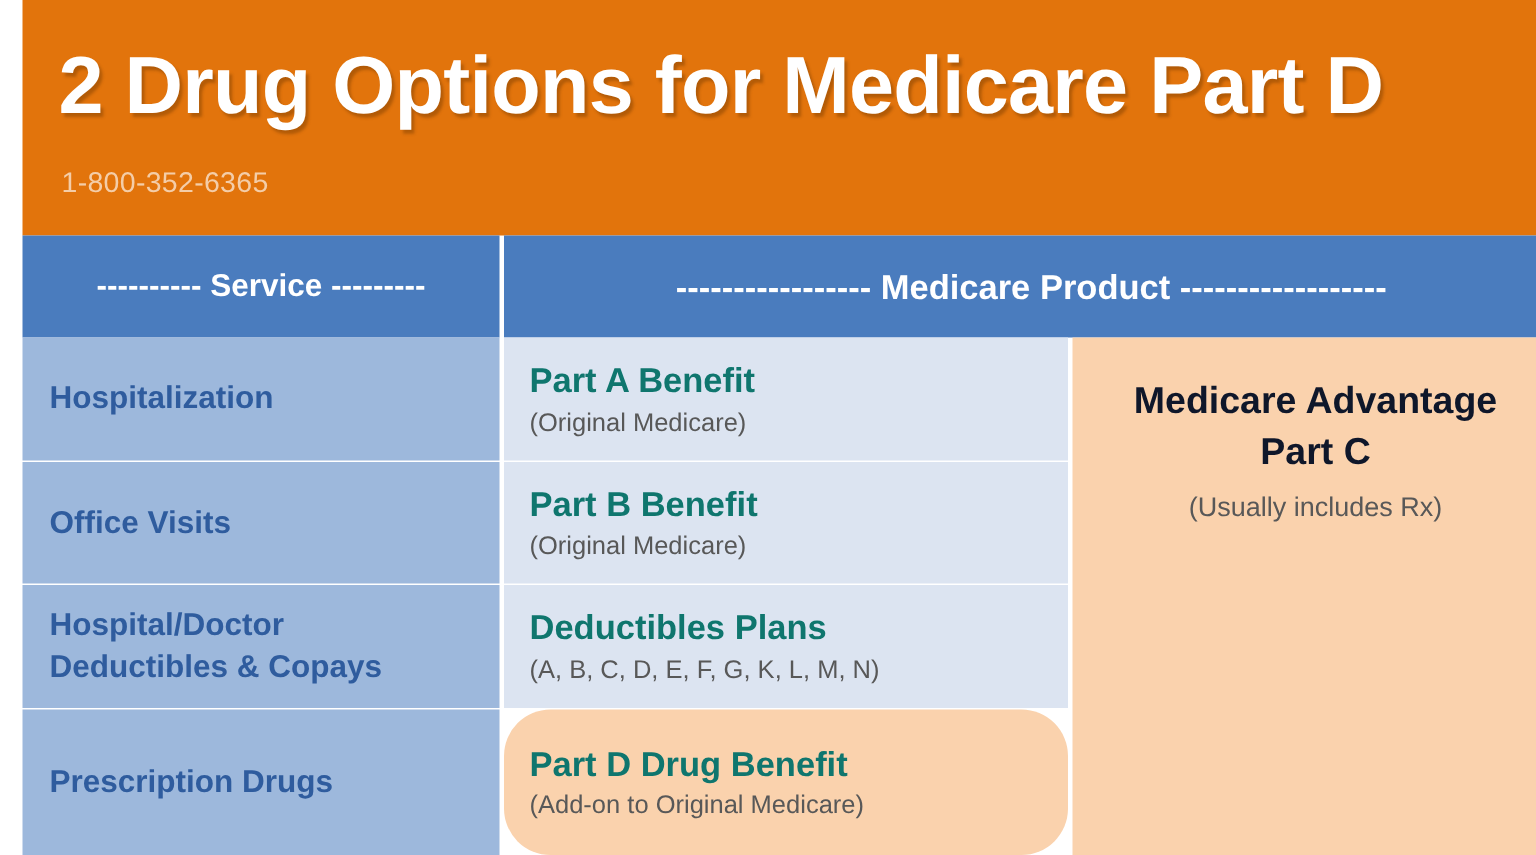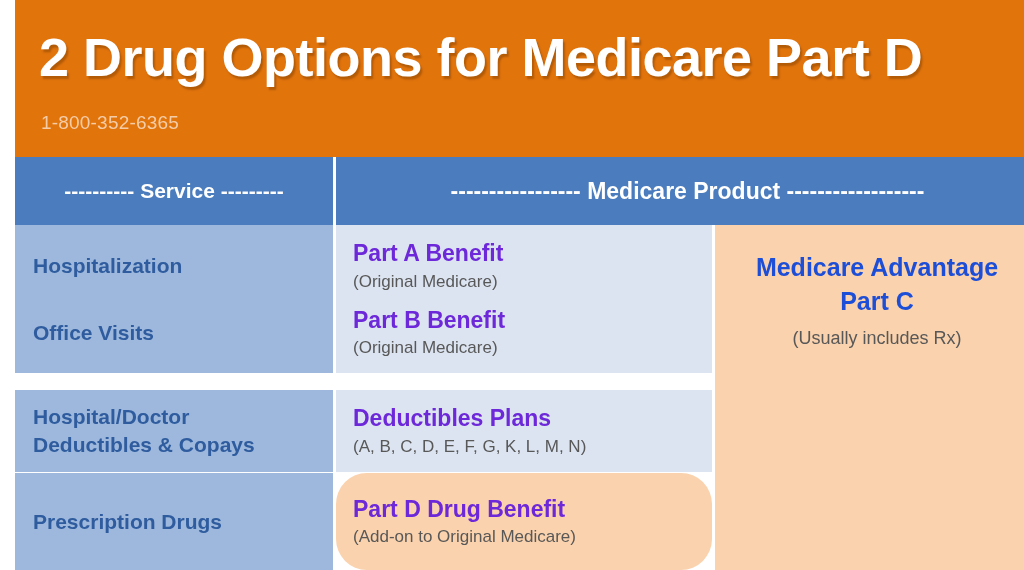--- a/index.html
+++ b/index.html
@@ -129,21 +129,21 @@
   
   .prod {
     left: 321px;
     width: 376px;
     background: #DCE4F1;
     padding-left: 17px;
   }
   .prod.peach { background: #FAD2AD; border-radius: 31px; }
 
   .prod-title {
-    color: #6d28d9;
+    color: #0f766e;
     font-weight: bold;
     font-size: 23px;
     line-height: 1.2;
     margin-bottom: 4px;
   }
   .prod-sub {
     color: #585858;
     font-size: 17px;
     line-height: 1.2;
   }
@@ -154,34 +154,34 @@
     top: 0;
     width: 324px;
     height: 345px;
     background: #FAD2AD;
     align-items: center;
     justify-content: flex-start;
     padding-top: 26px;
     text-align: center;
   }
   .adv-title {
-    color: #1d4ed8;
+    color: #0f172a;
     font-weight: bold;
     font-size: 25px;
     line-height: 1.35;
   }
   .adv-sub {
     color: #585858;
     font-size: 18px;
     margin-top: 9px;
   }
 
   
   .r1 { top: 0;   height: 82px; }
-  .r2 { top: 67px; height: 81px; }
+  .r2 { top: 83px; height: 81px; }
   .r3 { top: 165px; height: 82px; }
   .r4 { top: 248px; height: 97px; }
 </style>
 </head>
 <body>
 
 <div class="infographic">
 
   <div class="banner">
     <div class="banner-title">2 Drug Options for Medicare Part D</div>

